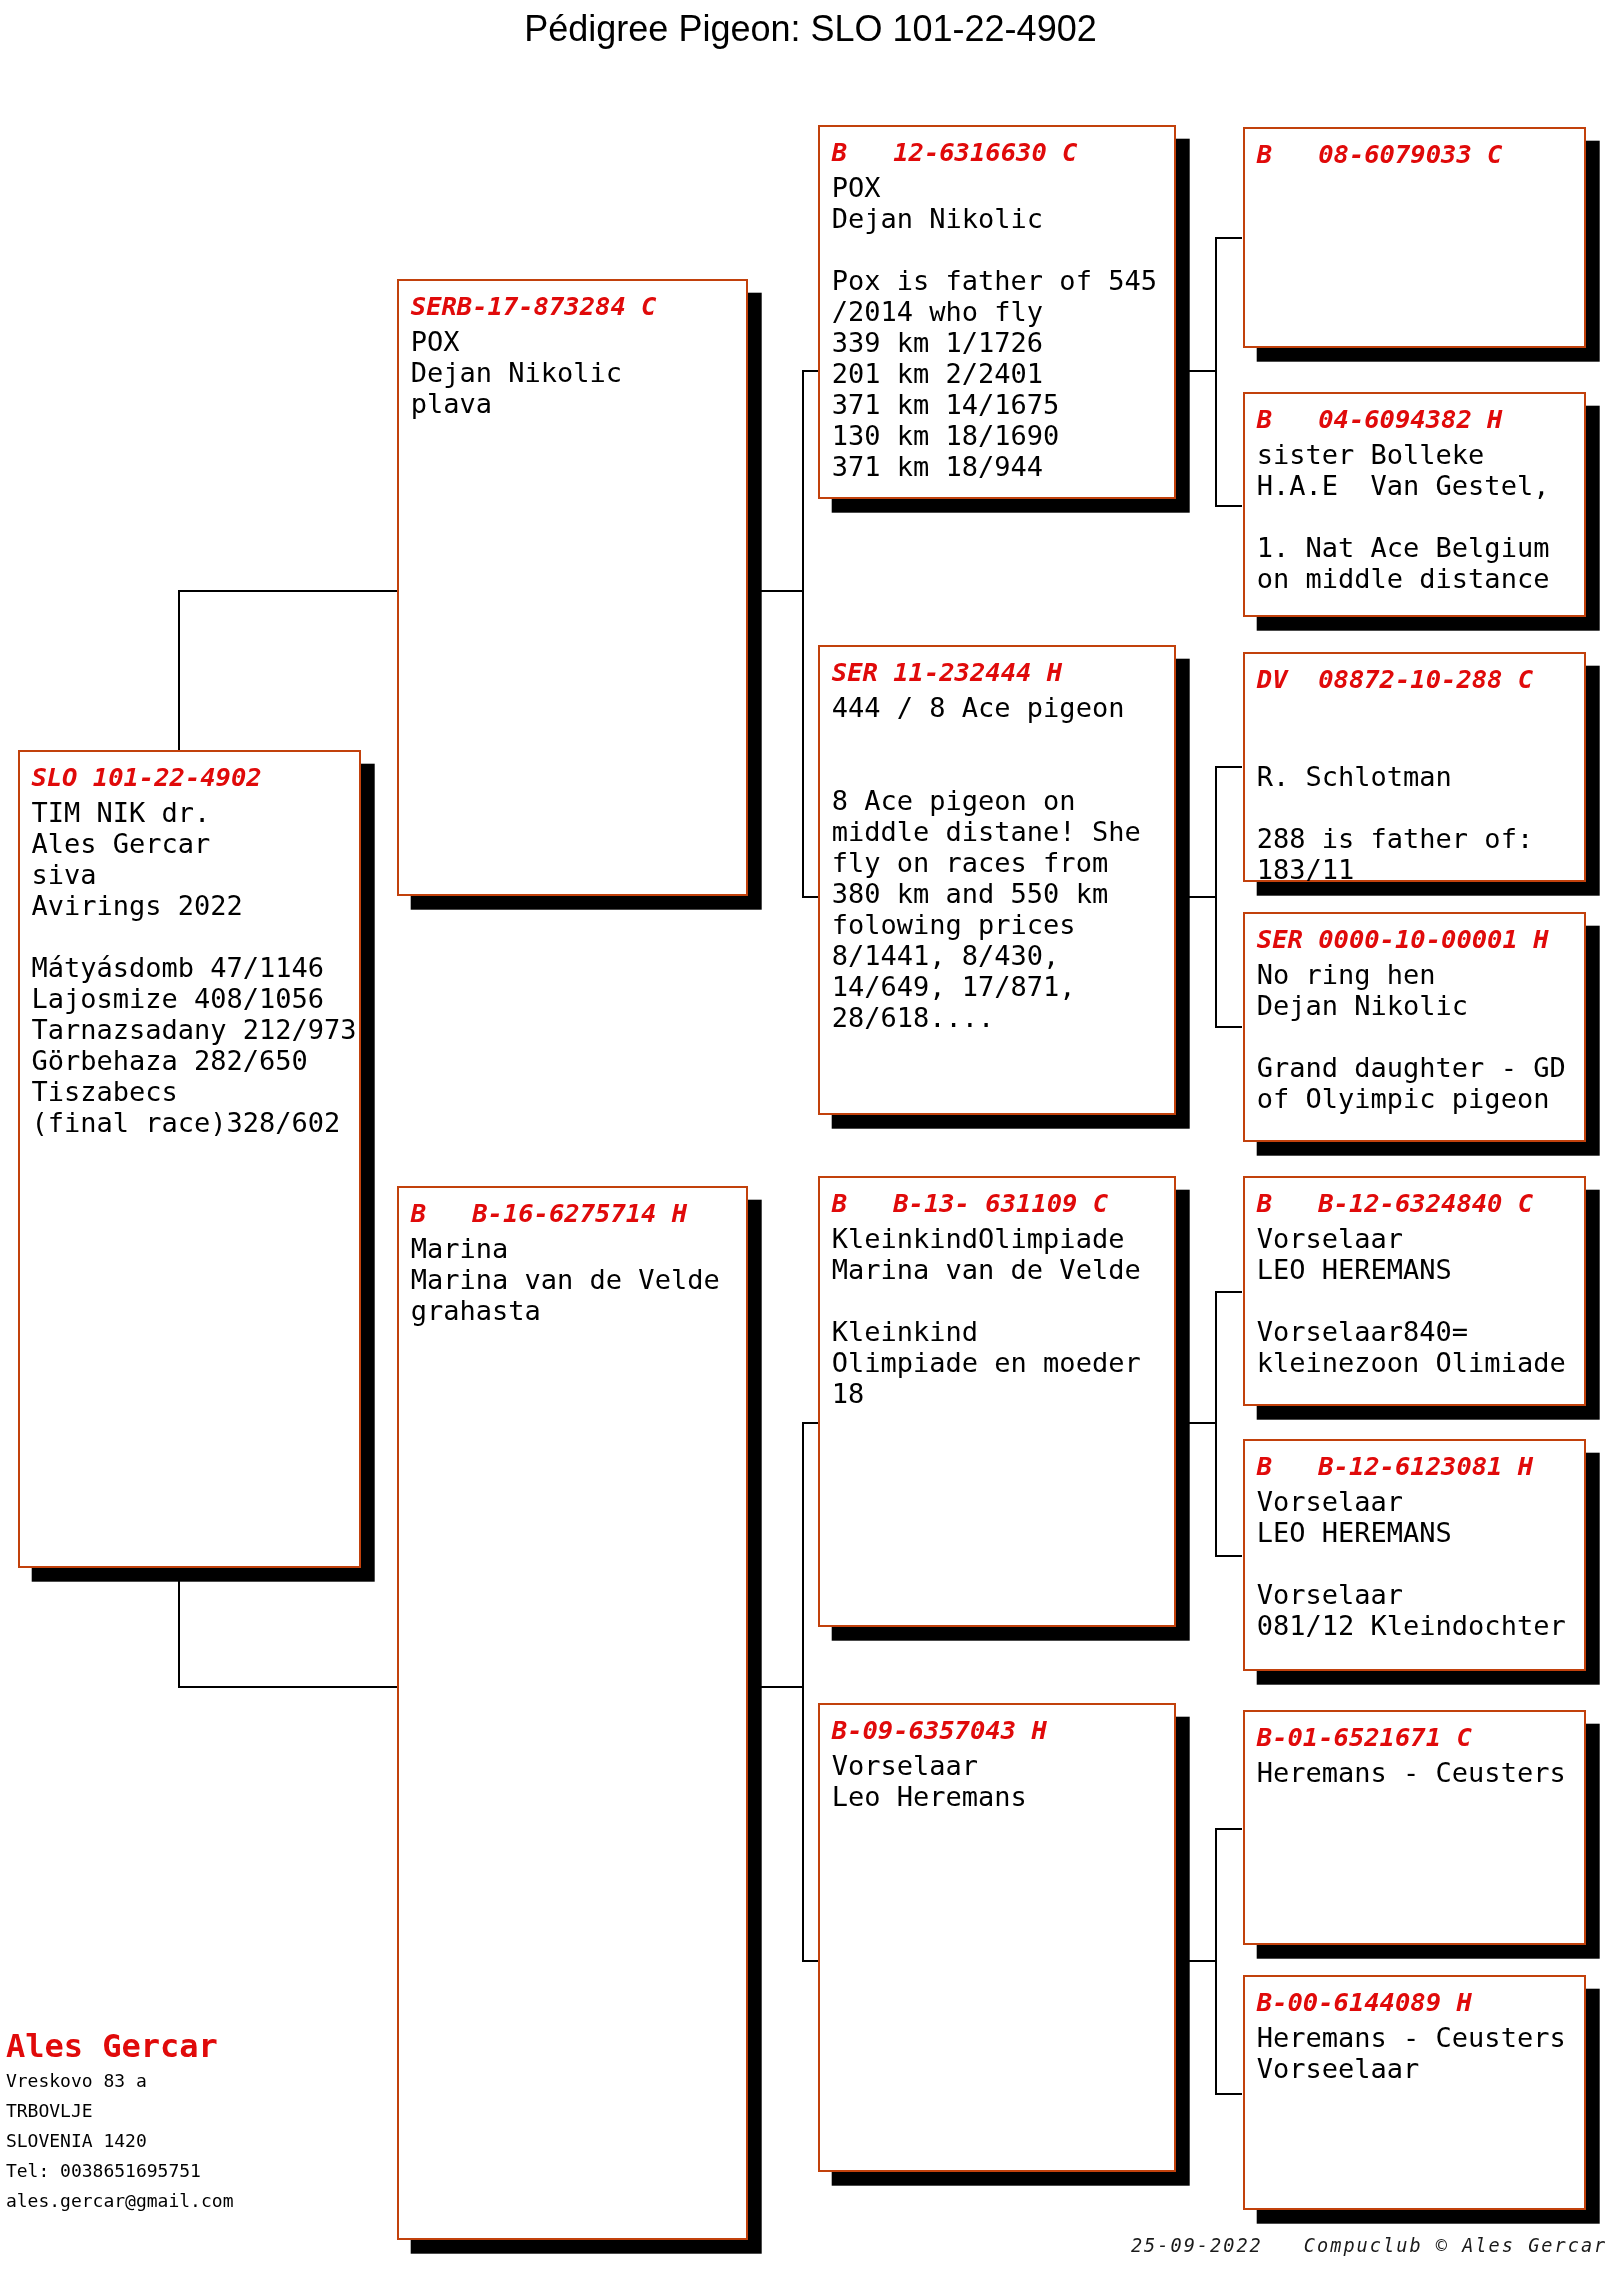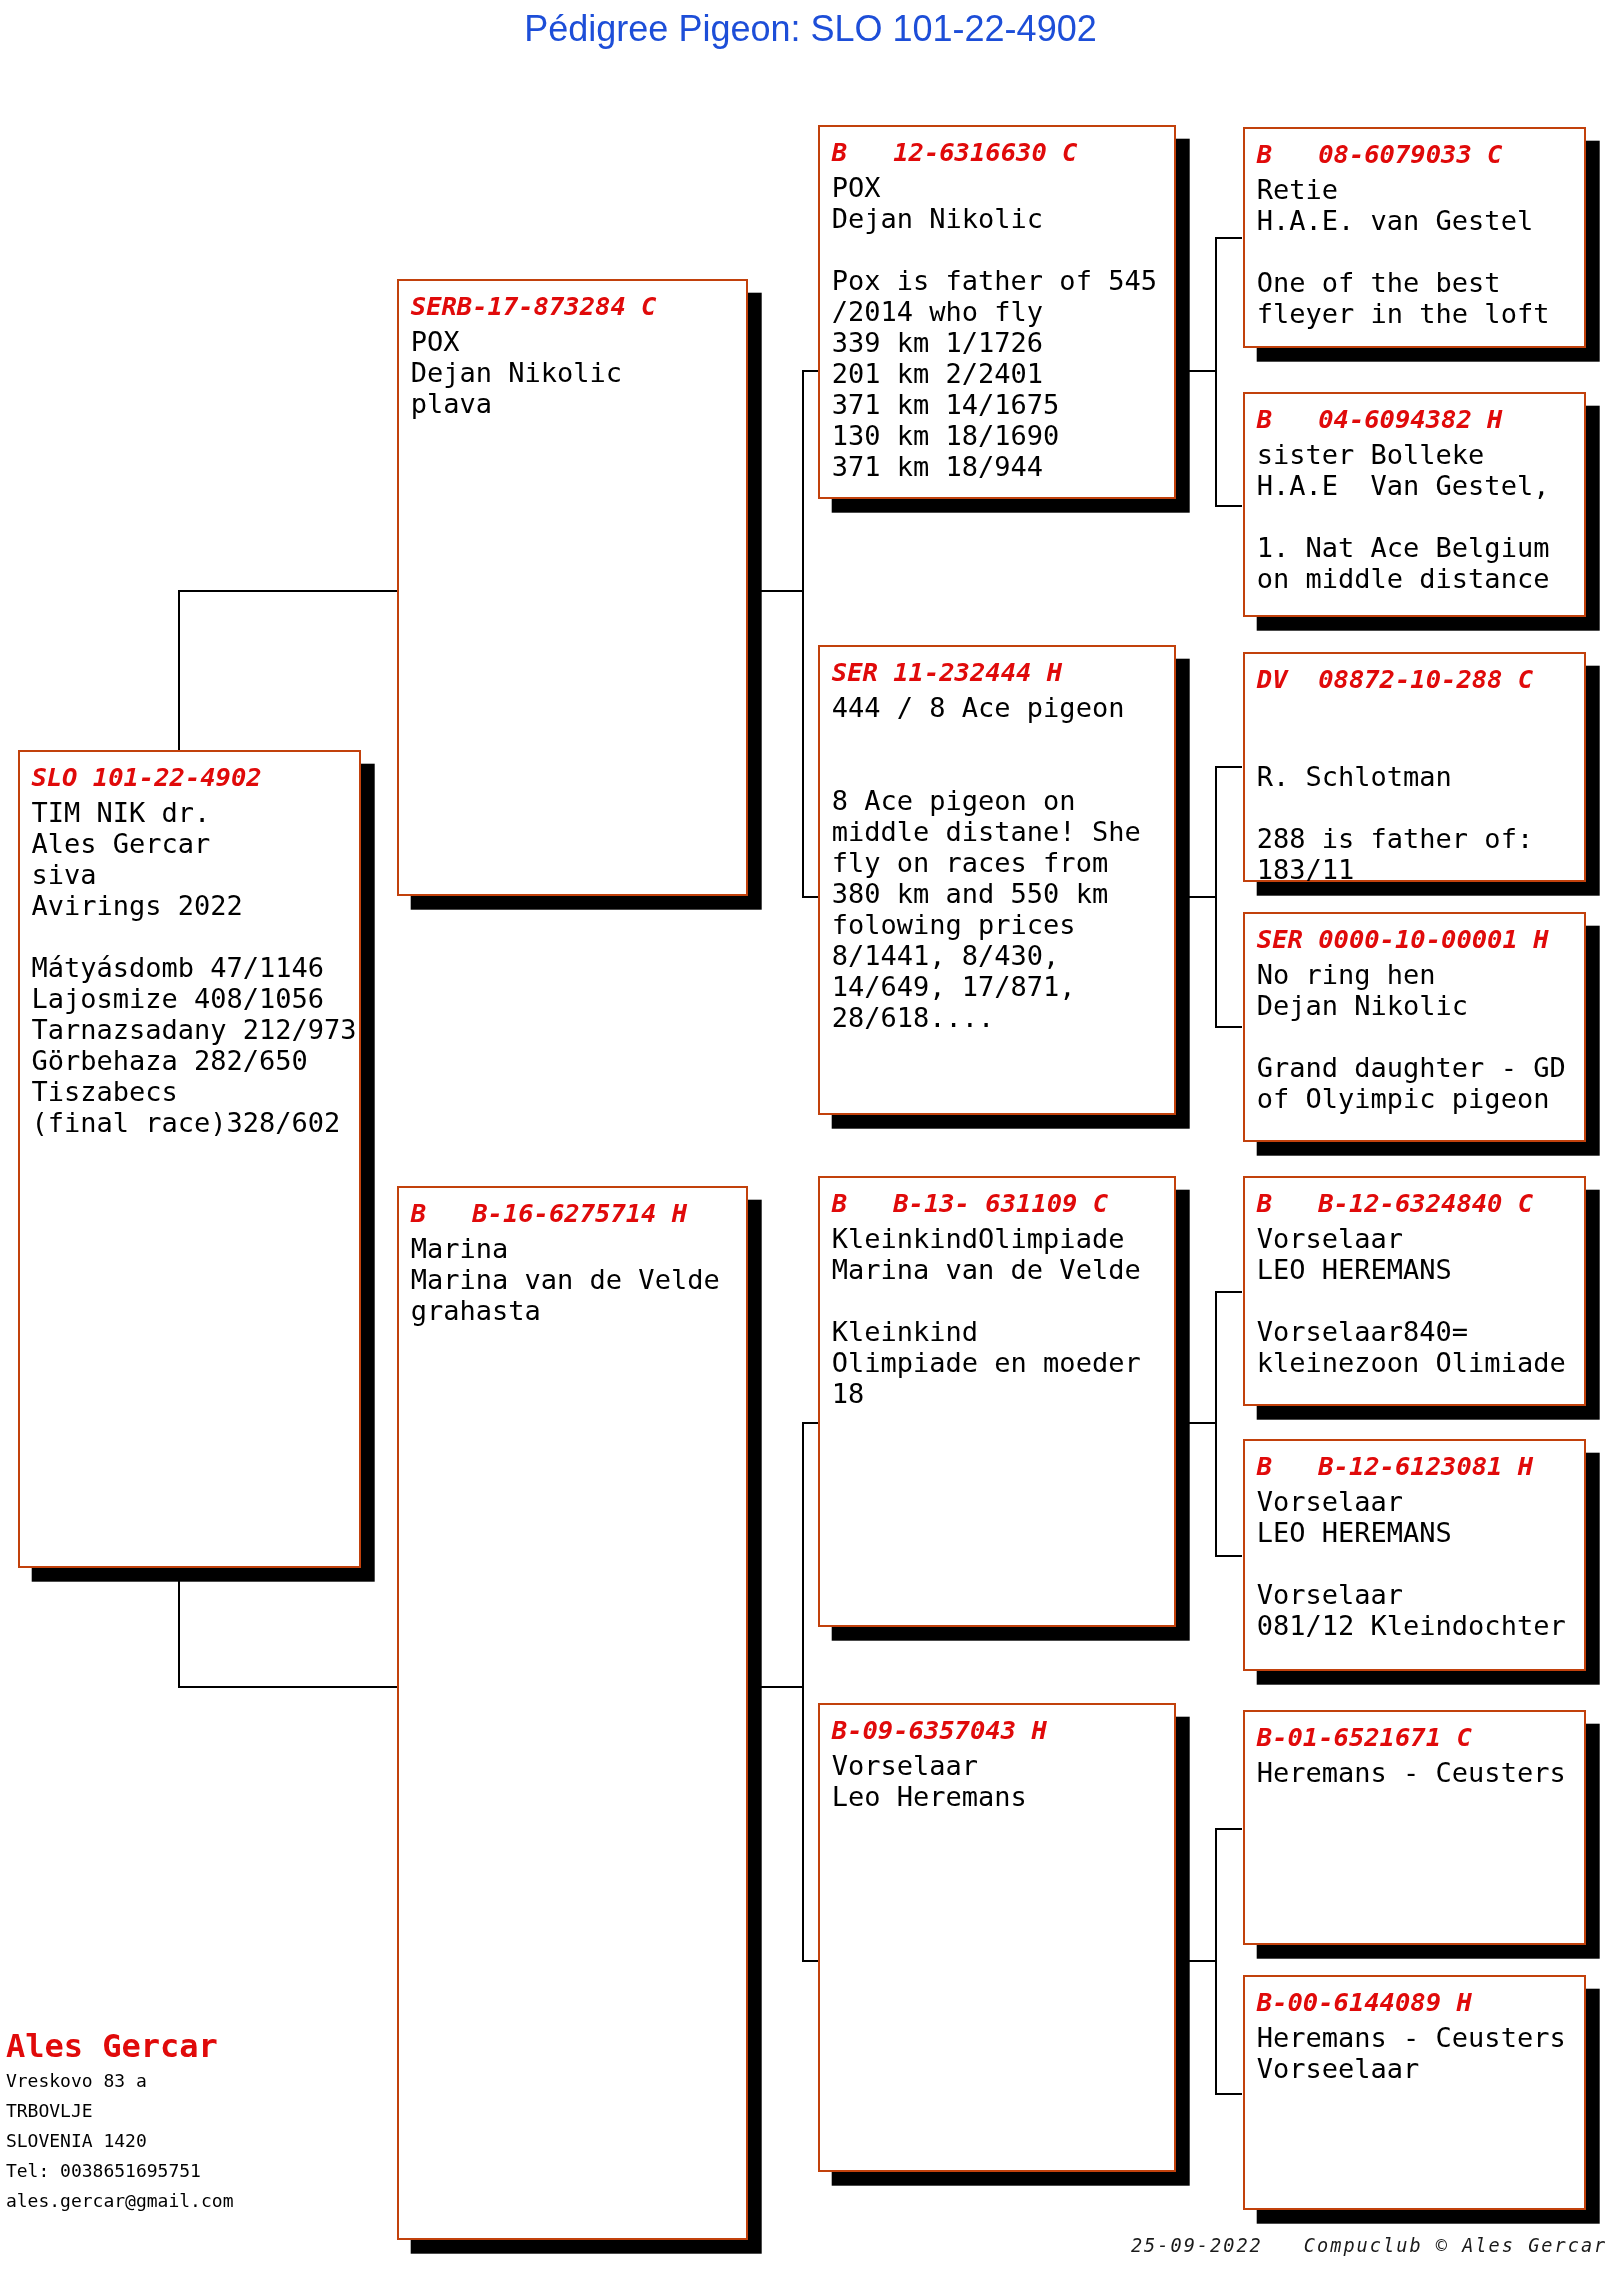--- a/index.html
+++ b/index.html
@@ -6,21 +6,21 @@
   html,body{margin:0;padding:0;background:#fff;}
   #canvas{
     position:relative; width:1621px; height:2293px; background:#fff;
     font-family:"DejaVu Sans Mono", monospace; color:var(--ink);
     overflow:hidden;
   }
   #page-title{
     position:absolute; top:7.8px; left:0; width:100%;
     text-align:center;
     font-family:"Liberation Sans", sans-serif;
-    font-size:36px; font-weight:400; color:#1d4ed8;
+    font-size:36px; font-weight:400; color:#000000;
   }
   .cline{ position:absolute; background:#000; z-index:1; }
   .pbox{
     position:absolute; z-index:2; background:#fff;
     border:2px solid #c2410c; box-sizing:border-box;
     box-shadow:13.7px 13.7px 0 #000;
     padding:7.8px 11.8px 5.9px 11.8px;
   }
   .ptitle{
     font-family:"DejaVu Sans Mono", monospace;
@@ -153,25 +153,20 @@
 18</div>
   </div>
   <div class="pbox" style="left:818px;top:1703px;width:358px;height:469px">
     <div class="ptitle centered">B-09-6357043 H</div>
     <div class="pbody">Vorselaar
 Leo Heremans</div>
   </div>
 
   <div class="pbox" style="left:1243px;top:127px;width:343px;height:221px">
     <div class="ptitle">B   08-6079033 C</div>
-    <div class="pbody">Retie
-H.A.E. van Gestel
-
-One of the best
-fleyer in the loft</div>
   </div>
   <div class="pbox" style="left:1243px;top:392px;width:343px;height:225px">
     <div class="ptitle">B   04-6094382 H</div>
     <div class="pbody">sister Bolleke
 H.A.E  Van Gestel,
 
 1. Nat Ace Belgium
 on middle distance</div>
   </div>
   <div class="pbox" style="left:1243px;top:652px;width:343px;height:230px">

